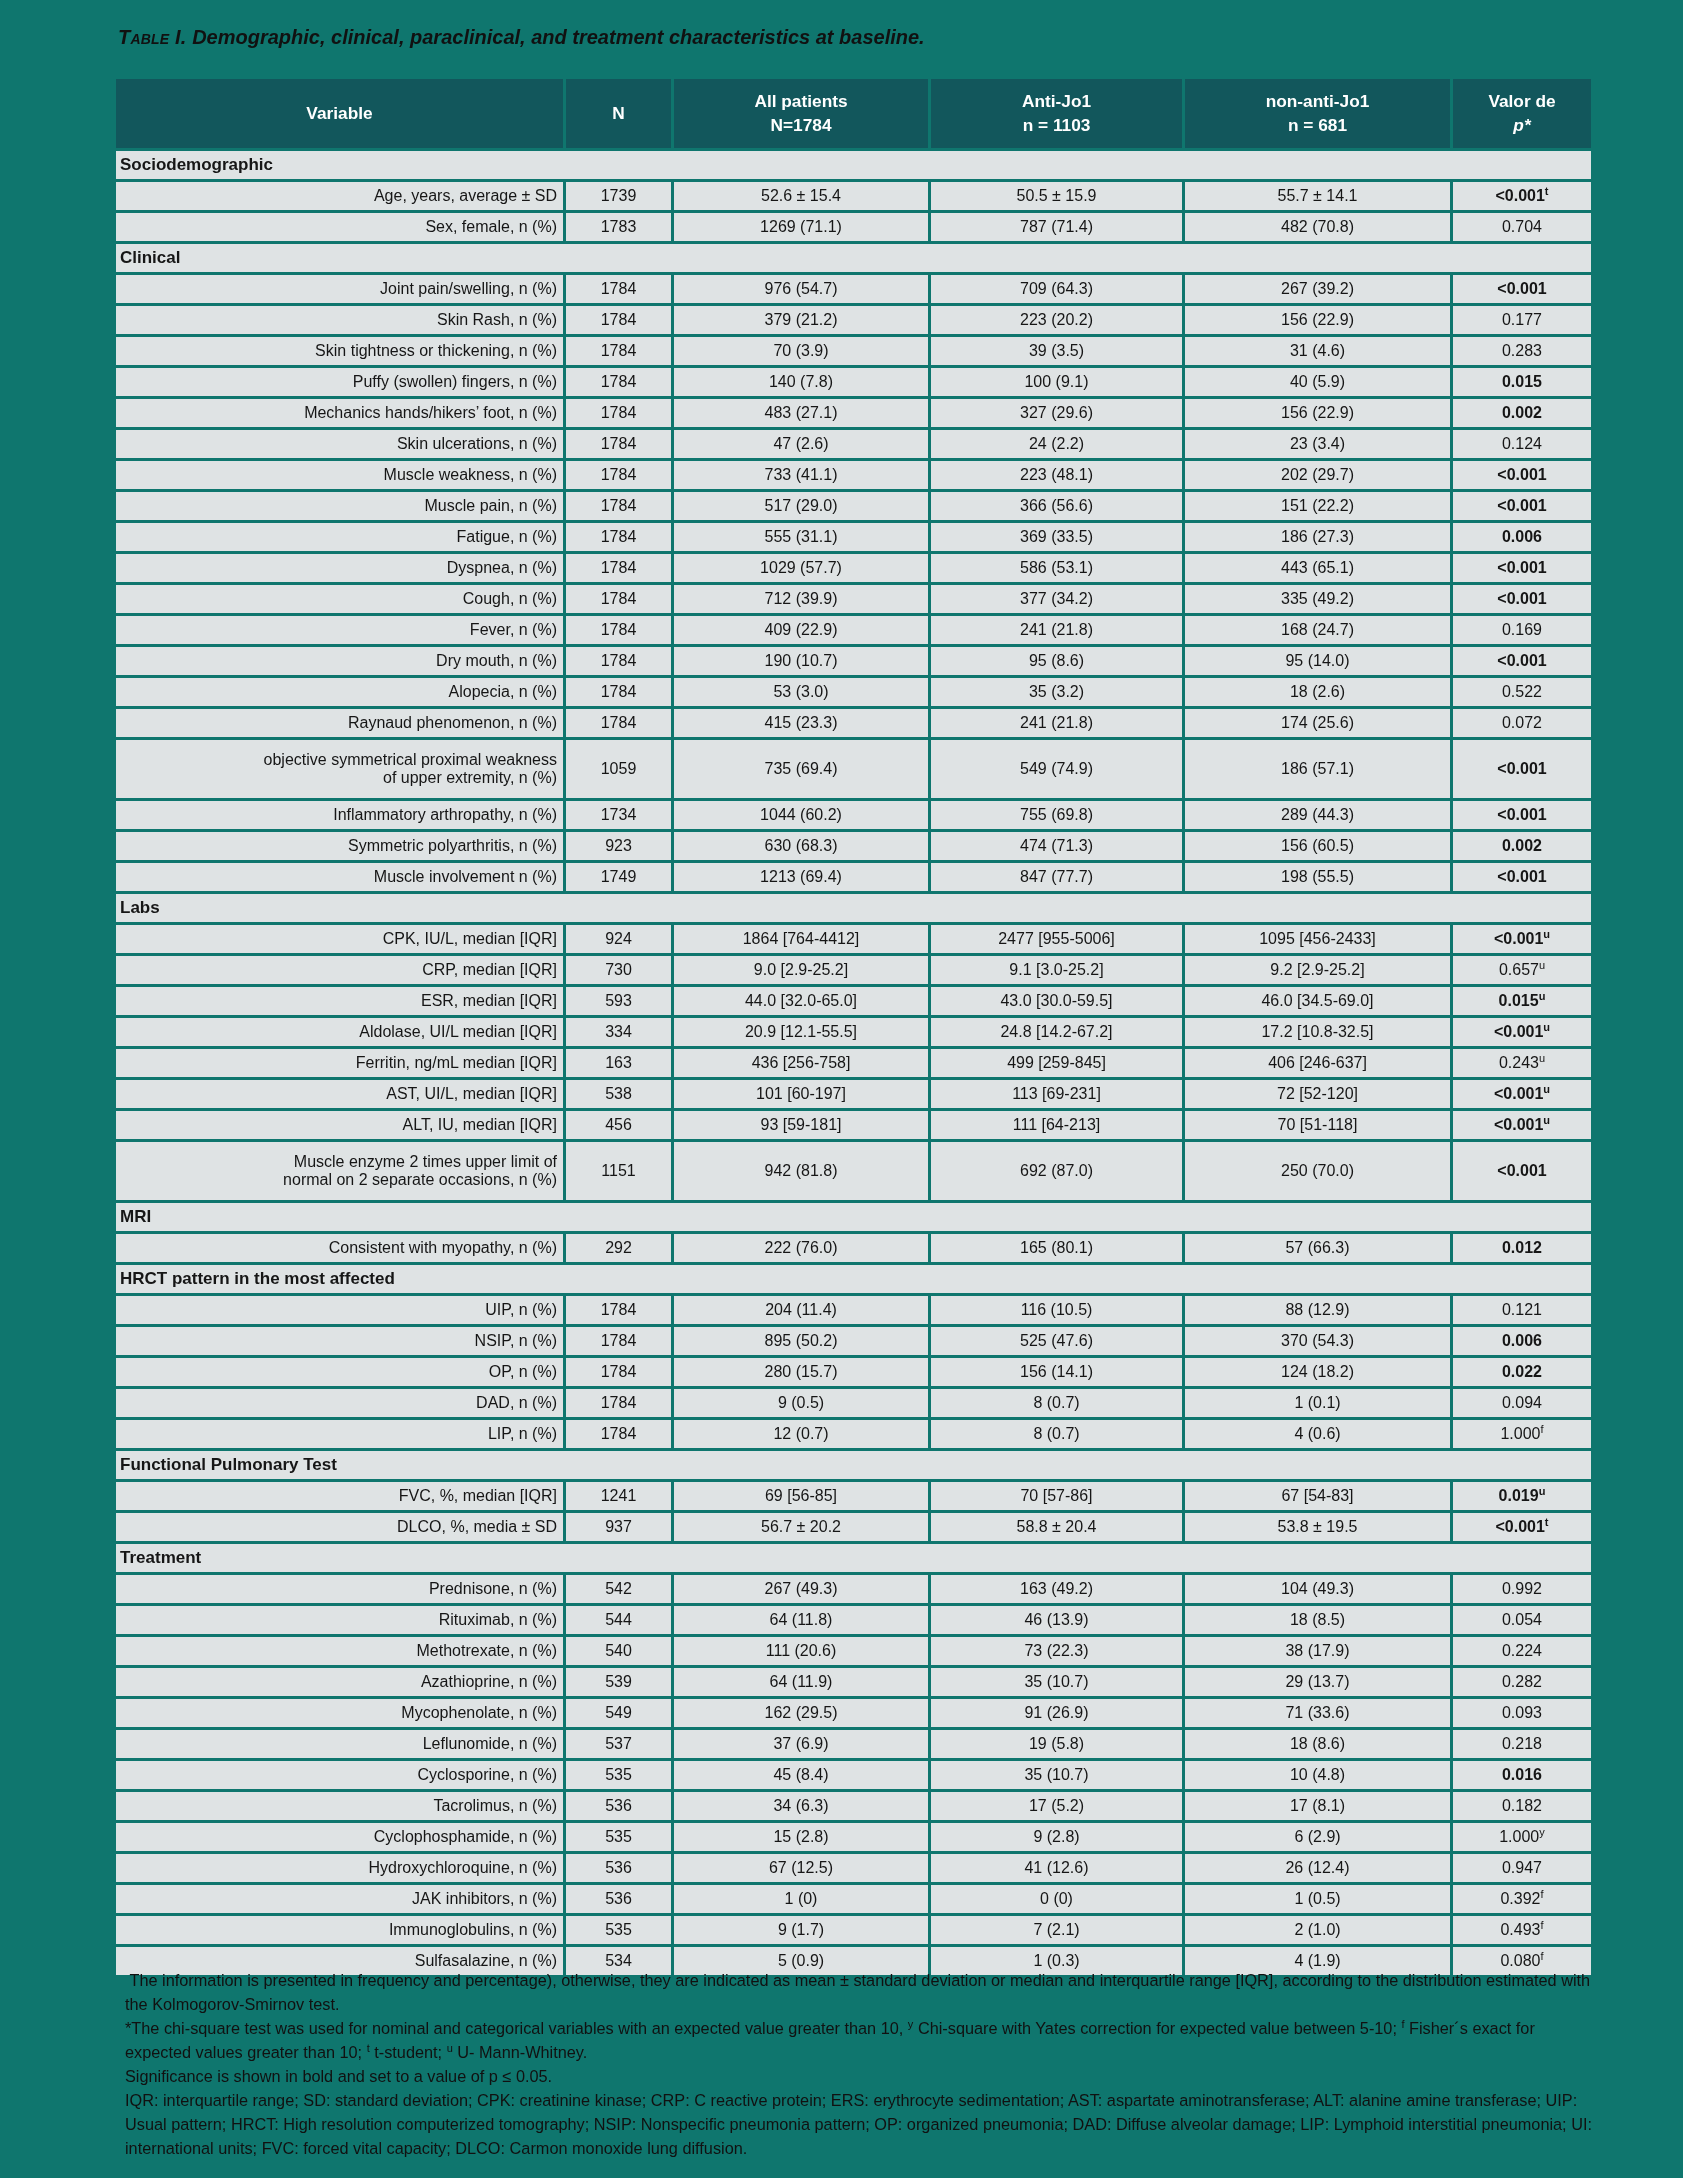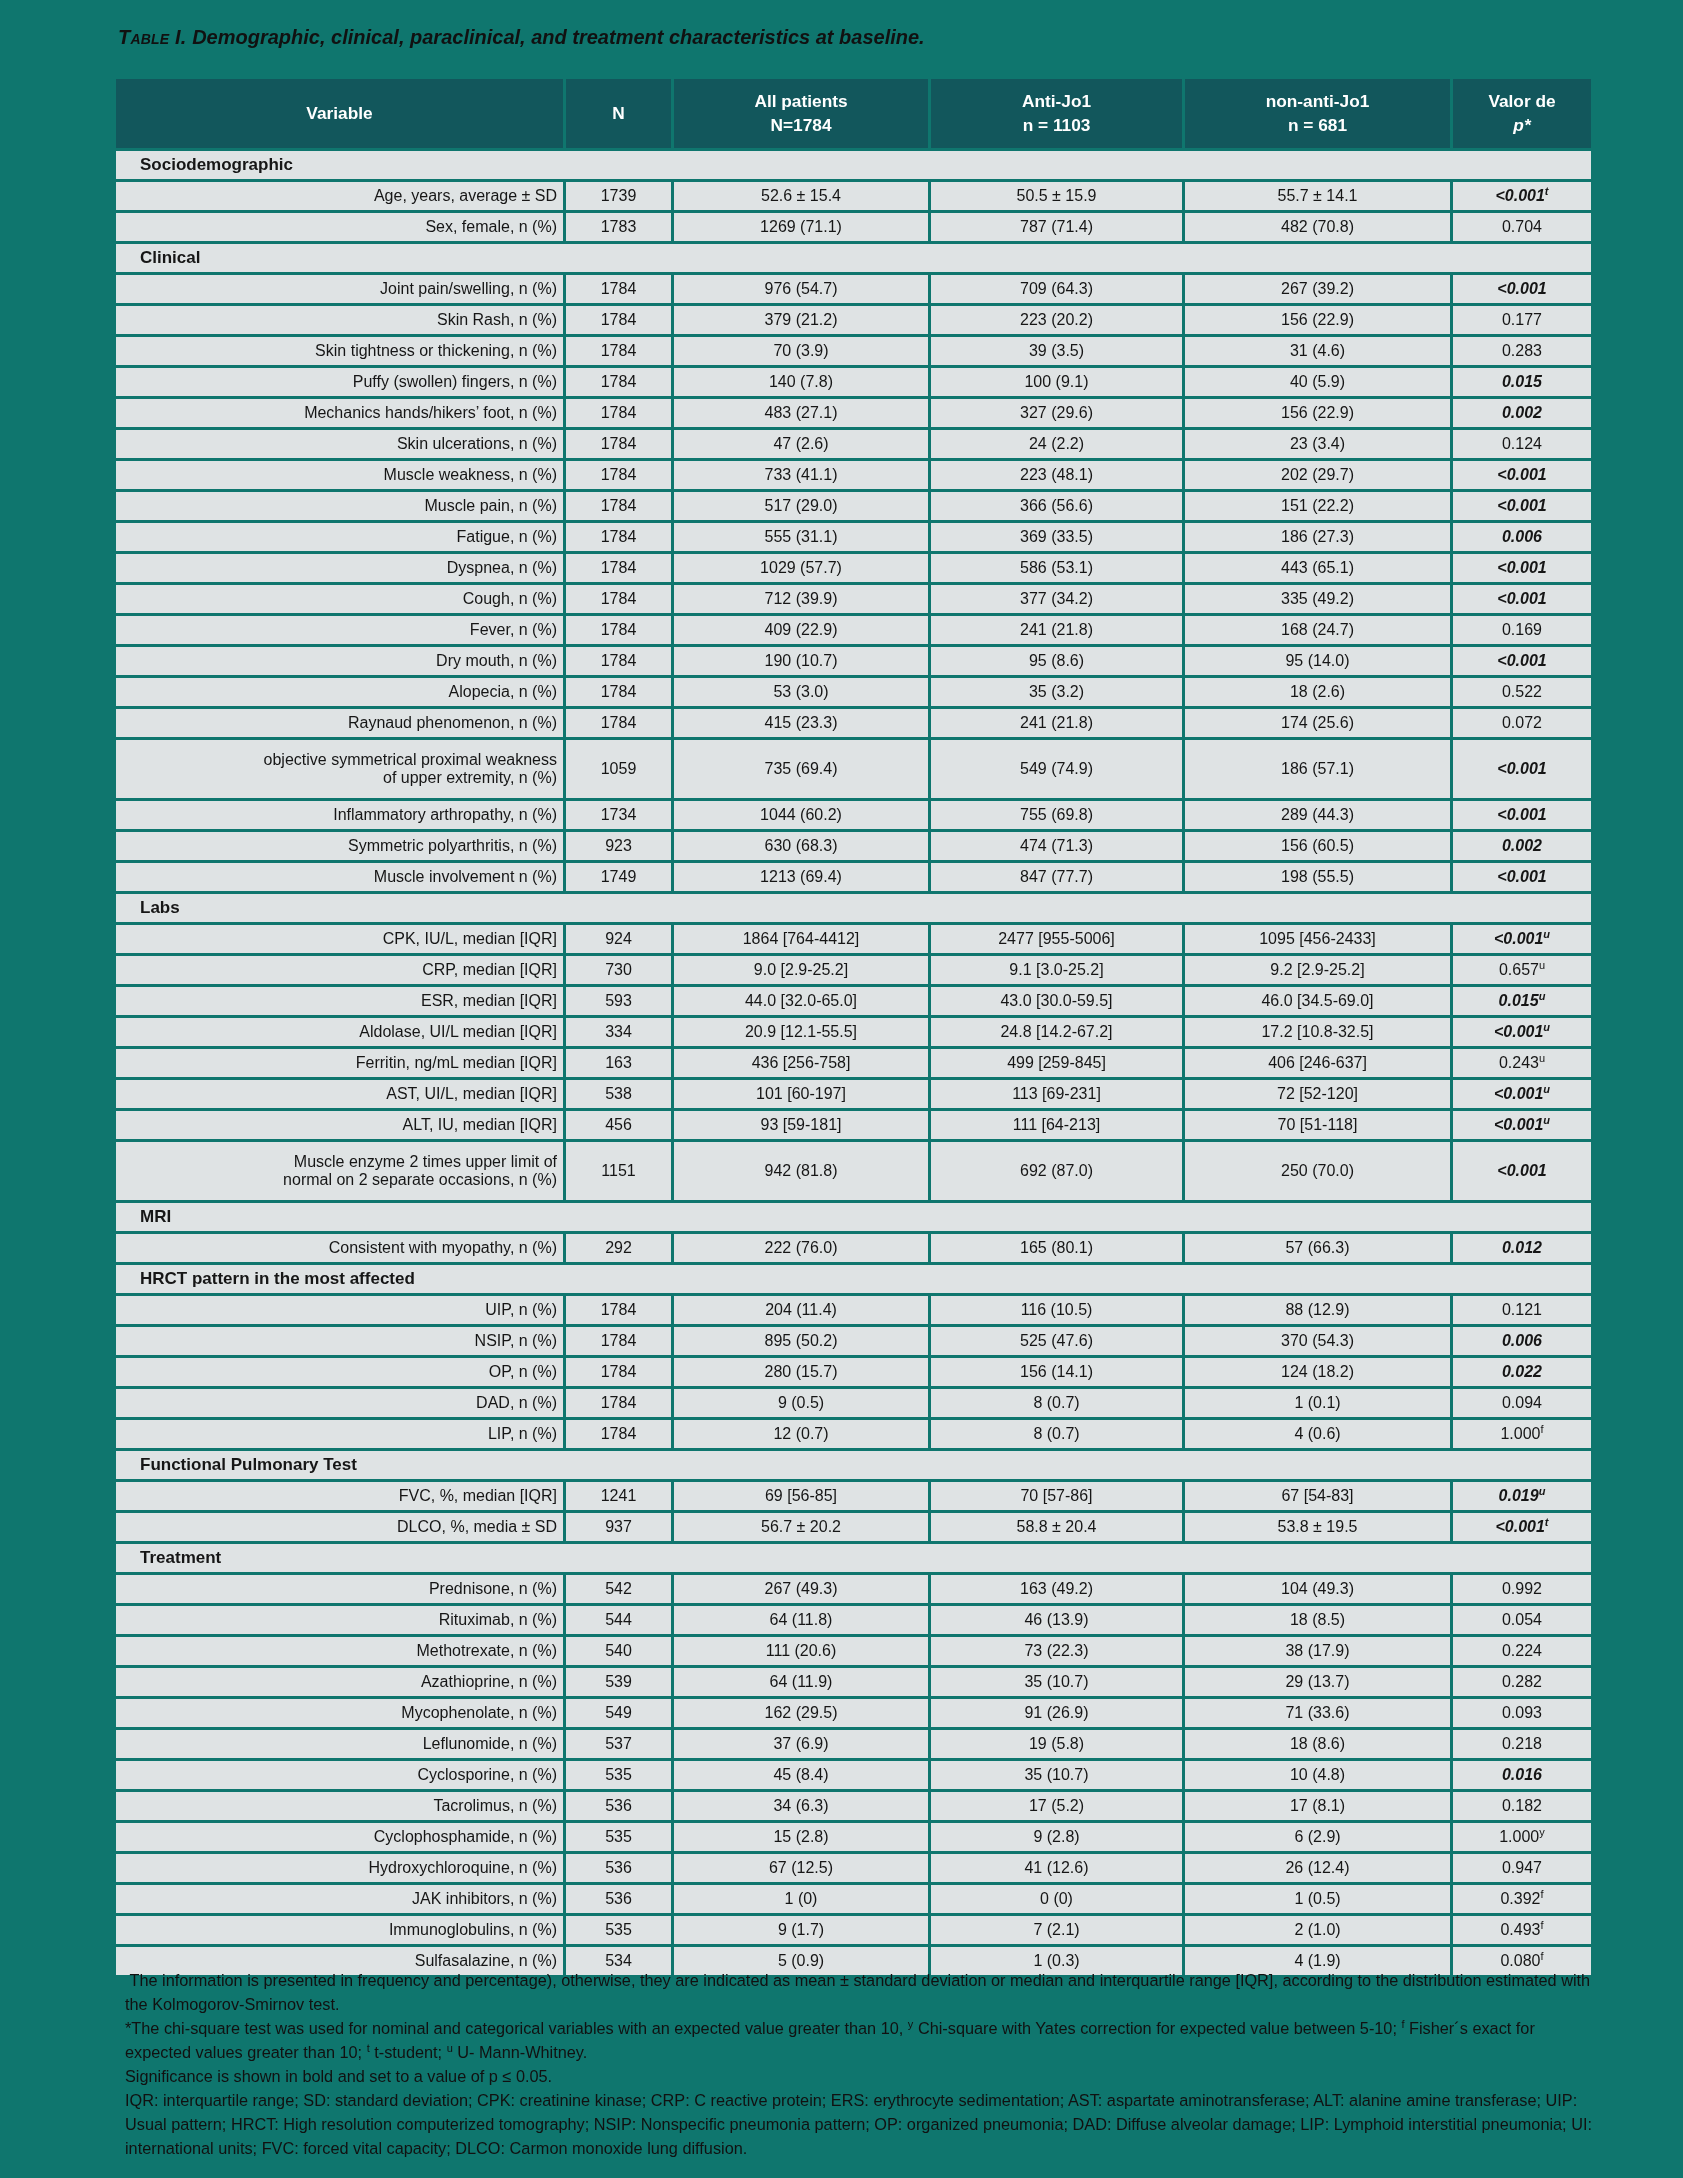--- a/index.html
+++ b/index.html
@@ -9,24 +9,24 @@
   .title .tprefix{font-variant:small-caps;letter-spacing:0.2px;}
   table.tbl{position:absolute;left:113px;top:76px;width:1467px;border-collapse:separate;border-spacing:3px;table-layout:fixed;}
   table.tbl th{background:#12575c;color:#ffffff;font-weight:bold;font-size:17.3px;height:69px;
                text-align:center;vertical-align:middle;padding:0 4px;line-height:1.35;}
   table.tbl th .l2{font-weight:bold;}
   table.tbl th .it{font-style:italic;}
   table.tbl td{background:#dfe3e4;font-size:16px;color:#161616;height:28px;padding:0 6px;
                vertical-align:middle;line-height:1.15;}
   td.c-var{text-align:right;padding-right:12px;}
   td.c-n,td.c-all,td.c-jo1,td.c-non,td.c-p{text-align:center;}
-  tr.section td{font-weight:bold;text-align:left;font-size:17px;padding-left:24px;height:28px;}
+  tr.section td{font-weight:bold;text-align:left;font-size:17px;padding-left:4px;height:28px;}
   tr.tall td{height:58px;}
   td.n-top{vertical-align:top;padding-top:3px;}
-  .pbold{font-weight:bold;font-style:italic;}
+  .pbold{font-weight:bold;}
   sup{font-size:11px;line-height:0;}
   .footnotes{position:absolute;left:125px;top:1968px;width:1477px;font-size:16.3px;line-height:24px;color:#111;}
   .footnotes p{margin:0;white-space:pre-wrap;}
 </style>
 </head>
 <body>
 
 <div class="page">
 
   <div class="title">

